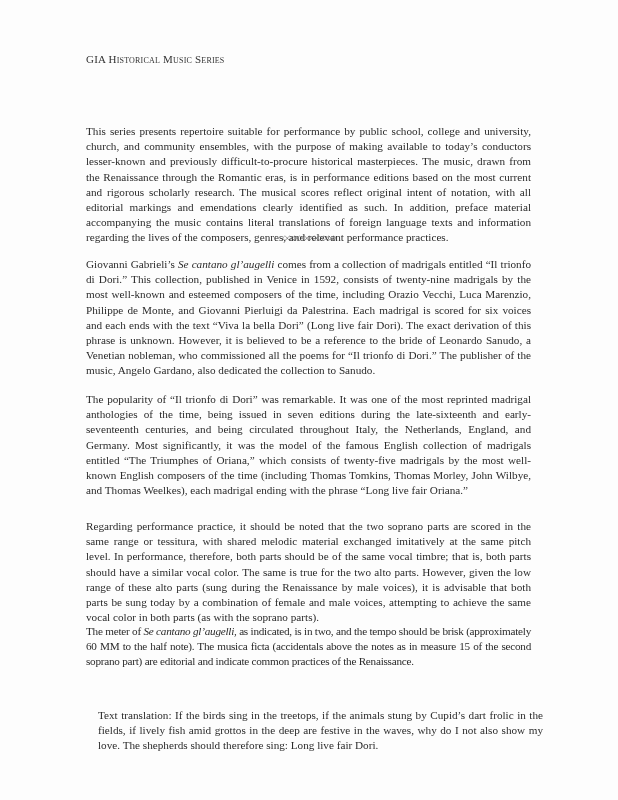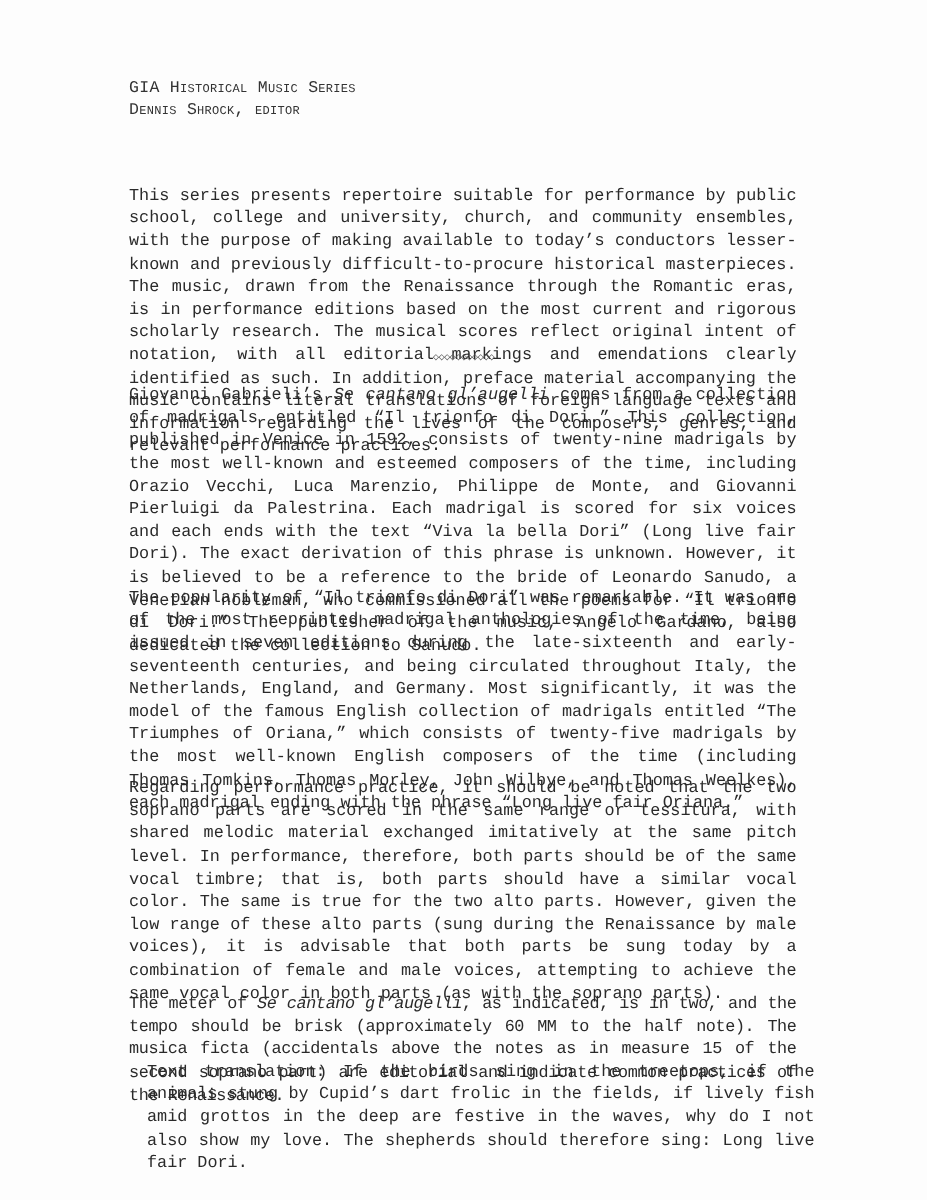--- a/index.html
+++ b/index.html
@@ -2,42 +2,41 @@
 <html><head>
 <meta charset="utf-8">
 <style>
   html, body { margin: 0; padding: 0; }
   body {
     width: 618px; height: 800px; overflow: hidden;
     background: #fdfdfd;
     font-family: "Liberation Serif", "DejaVu Serif", serif;
     color: #2a2a2a;
   }
-  .page { position: relative; width: 618px; height: 800px; font-family: Liberation Mono, monospace; }
+  .page { position: relative; width: 618px; height: 800px; }
   .series-header { position: absolute; left: 86px; top: 52px; font-size: 11px; line-height: 14.5px; letter-spacing: 0.2px; color: #333; }
   .sc { font-variant: small-caps; }
   .body-text { position: absolute; left: 86px; width: 445px; font-size: 11.2px; line-height: 15.2px; text-align: justify; }
   .body-text p { margin: 0; }
   .ornament { position: absolute; top: 234px; left: 0; width: 618px; text-align: center; font-size: 7px; color: #555; letter-spacing: -0.5px; }
   .p1 { top: 100px; margin-top: 24px; }
   .p2 { top: 257px; }
   .p3 { top: 392px; }
   .p4 { top: 519px; }
-  .p5 { top: 663px; }
+  .p5 { top: 624px; }
   .p6 { top: 708px; margin-left: 12px; }
   .condensed { letter-spacing: -0.25px; }
 </style>
 </head>
 <body>
 
 <div class="page">
 
   <div class="series-header">
     <div class="sc">GIA Historical Music Series</div>
-    <div class="sc">Dennis Shrock, editor</div>
   </div>
 
   <div class="body-text p1">
     <p>This series presents repertoire suitable for performance by public school, college and university, church, and community ensembles, with the purpose of making available to today’s conductors lesser-known and previously difficult-to-procure historical masterpieces. The music, drawn from the Renaissance through the Romantic eras, is in performance editions based on the most current and rigorous scholarly research. The musical scores reflect original intent of notation, with all editorial markings and emendations clearly identified as such. In addition, preface material accompanying the music contains literal translations of foreign language texts and information regarding the lives of the composers, genres, and relevant performance practices.</p>
   </div>
 
   <div class="ornament">◇◇◇◇◇◇◇◇◇◇◇</div>
 
   <div class="body-text p2">
     <p><span>Giovanni Gabrieli’s </span><em>Se cantano gl’augelli</em><span> comes from a collection of madrigals entitled “Il trionfo di Dori.” This collection, published in Venice in 1592, consists of twenty-nine madrigals by the most well-known and esteemed composers of the time, including Orazio Vecchi, Luca Marenzio, Philippe de Monte, and Giovanni Pierluigi da Palestrina. Each madrigal is scored for six voices and each ends with the text “Viva la bella Dori” (Long live fair Dori). The exact derivation of this phrase is unknown. However, it is believed to be a reference to the bride of Leonardo Sanudo, a Venetian nobleman, who commissioned all the poems for “Il trionfo di Dori.” The publisher of the music, Angelo Gardano, also dedicated the collection to Sanudo.</span></p>

